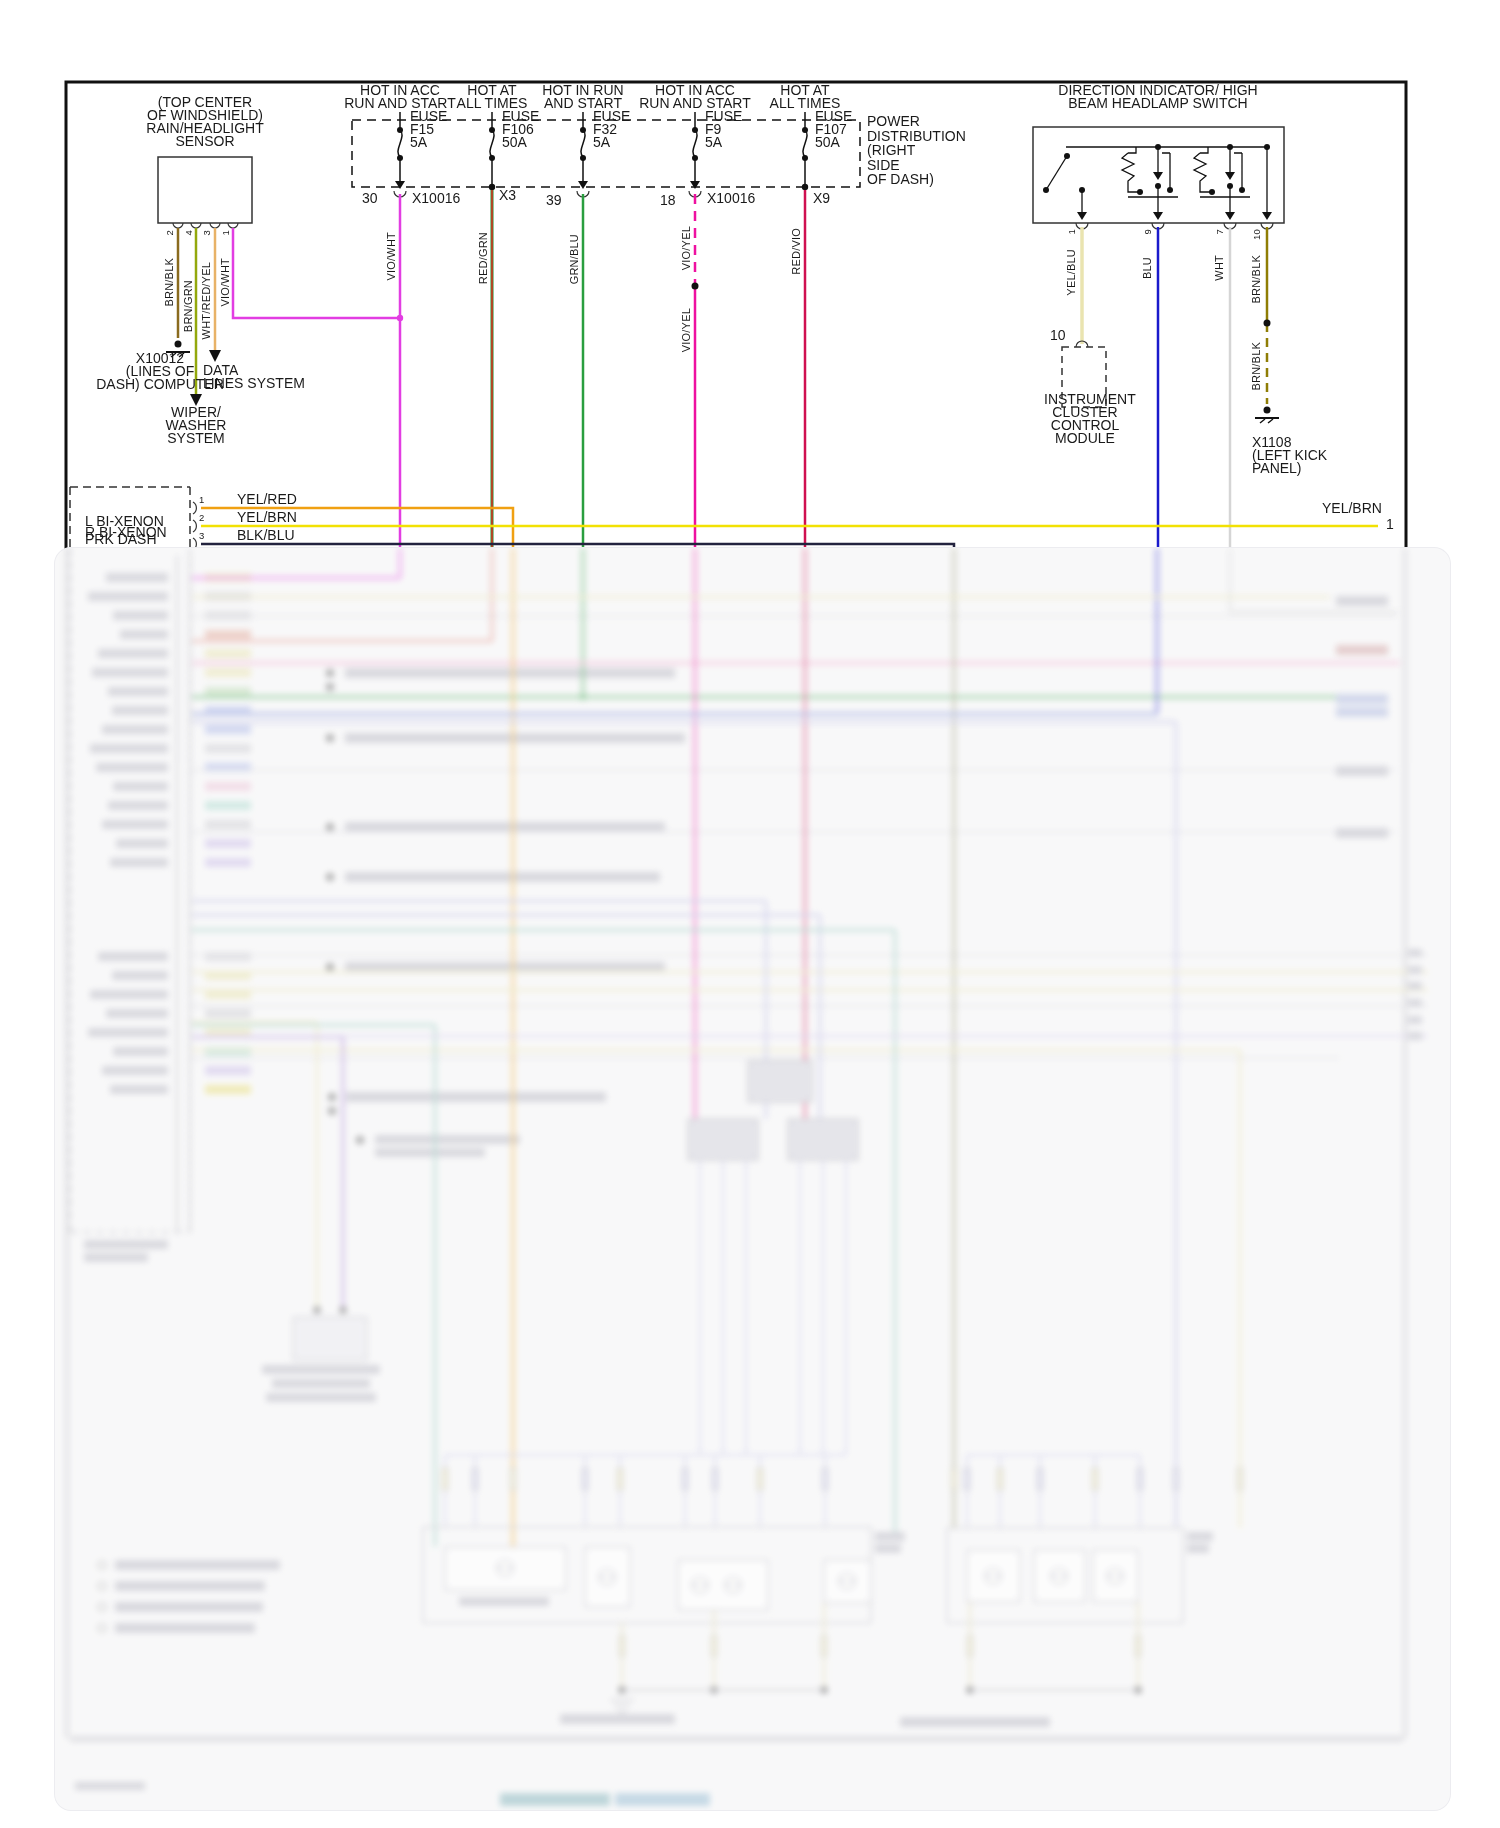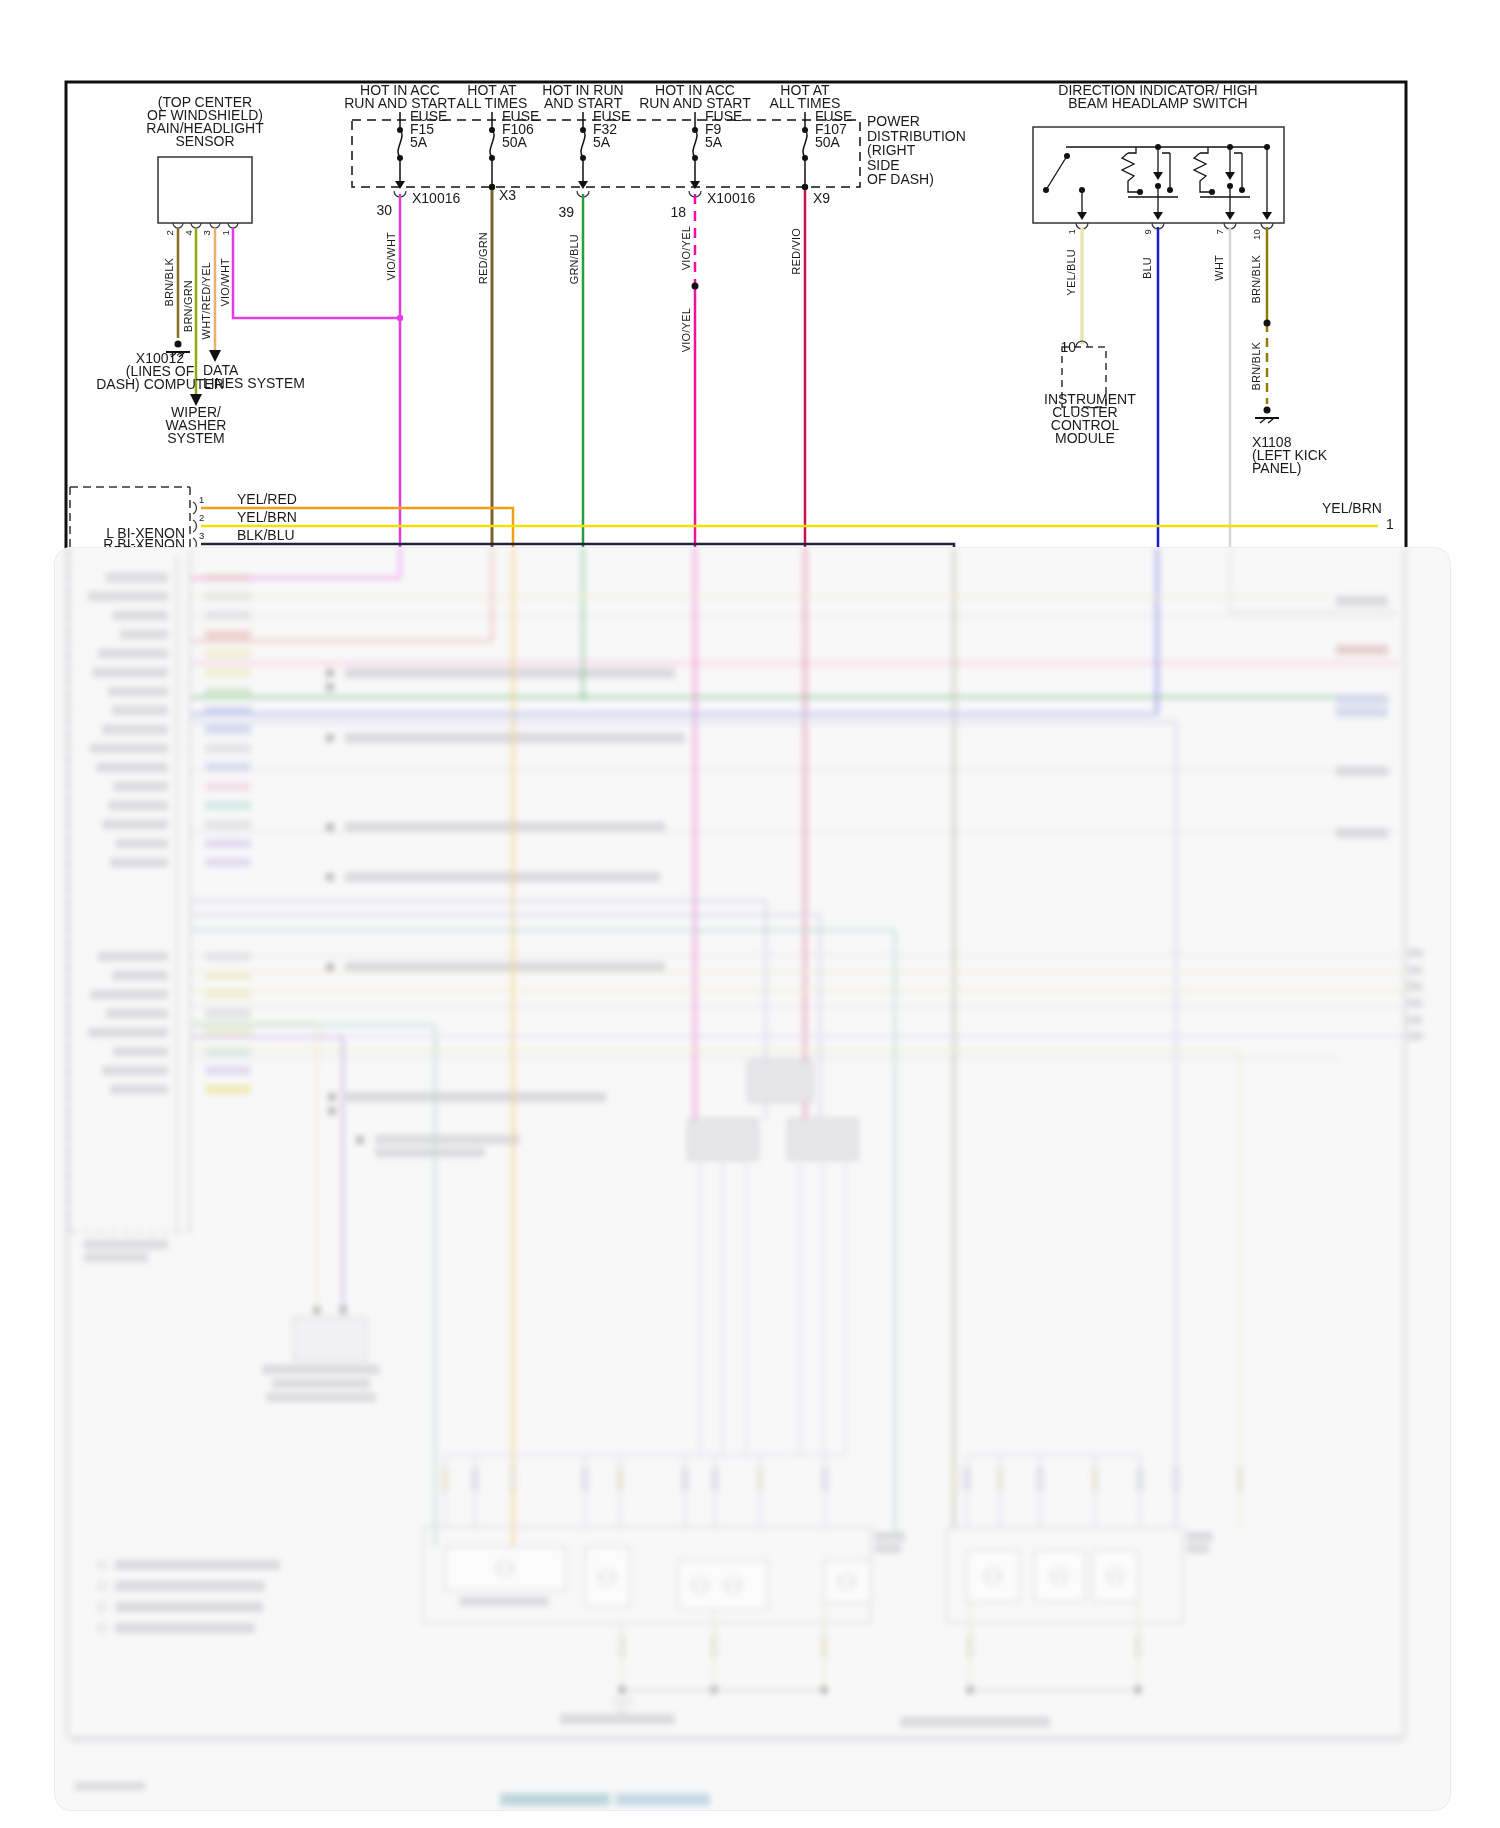--- a/index.html
+++ b/index.html
@@ -1,20 +1,20 @@
 <!DOCTYPE html>
 <html><head>
 <meta charset="utf-8">
 <style>
   html,body{margin:0;padding:0;background:#fff;}
   #page{position:relative;width:1500px;height:1828px;background:#fff;overflow:hidden;
         font-family:"Liberation Sans",sans-serif;color:#1a1a1a;}
   .lbl{position:absolute;font-size:14px;line-height:13px;white-space:pre-line;}
   .c{text-align:center;}
-  .r{text-align:right;margin-top:12px;}
+  .r{text-align:left;}
   .v{position:absolute;font-size:11px;writing-mode:vertical-rl;transform:rotate(180deg);
      width:14px;letter-spacing:.2px;}
   .pin{font-size:9.5px;}
   svg{position:absolute;left:0;top:0;}
   #blur-panel{position:absolute;left:55px;top:548px;width:1395px;height:1262px;
      background:#f7f7f8;border-radius:16px;overflow:hidden;box-shadow:0 0 0 1px #ececf0;}
   #blur-panel svg{filter:blur(3px);opacity:.62;}
   #blur-wash{position:absolute;inset:0;background:rgba(255,255,255,.22);}
 </style>
 </head>

